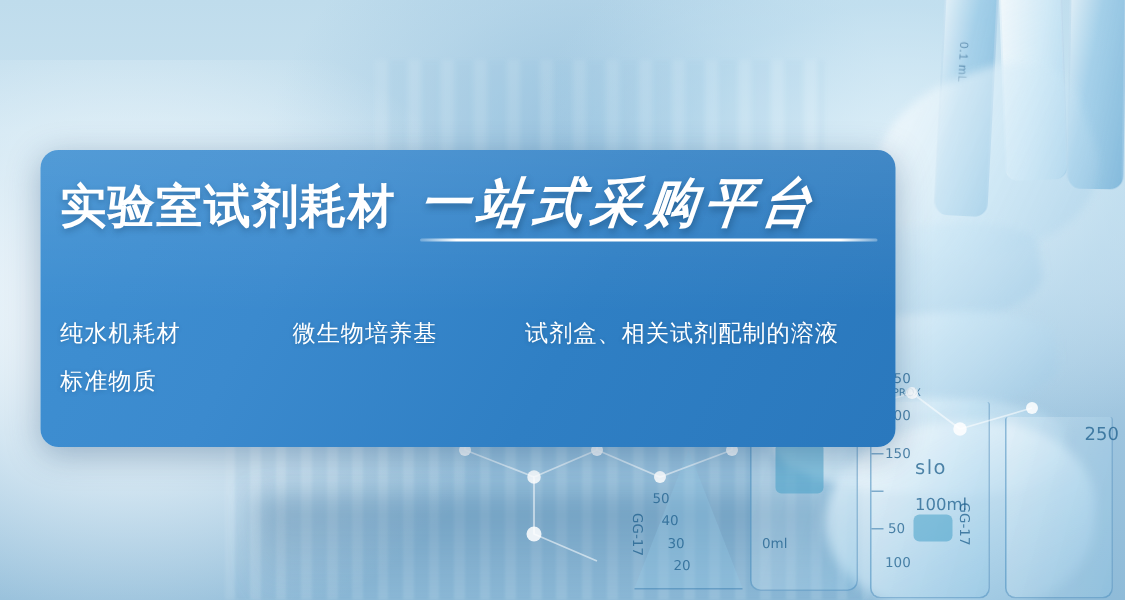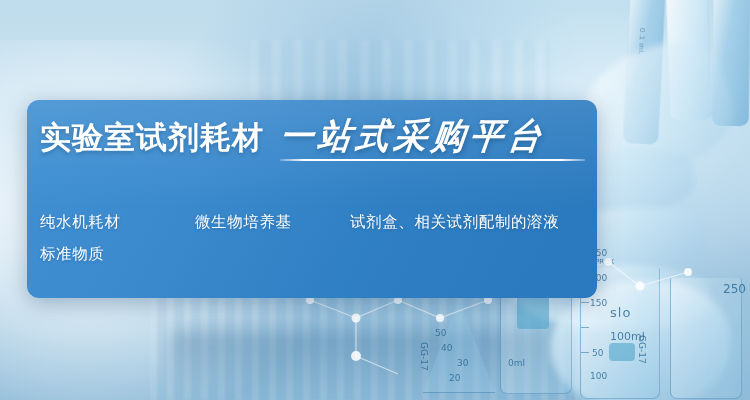--- a/index.html
+++ b/index.html
@@ -171,21 +171,21 @@
     <div class="finger f3"></div>
   </div>
   <div class="spark"></div>
   <div class="hand2"></div>
 
   <div class="glassware">
     <div class="flask"></div>
     <div class="flask-outline"></div>
     <div class="grad" style="left:30px;top:78px;">50</div>
     <div class="grad" style="left:36px;top:93px;">40</div>
-    <div class="grad" style="left:52px;top:108px;">30</div>
+    <div class="grad" style="left:40px;top:108px;">30</div>
     <div class="grad" style="left:44px;top:123px;">20</div>
     <div class="grad" style="left:14px;top:92px;writing-mode:vertical-rl;">GG-17</div>
 
     <div class="beaker bk1"></div>
     <div class="beaker bk2"></div>
     <div class="beaker bk3"></div>
 
     <div class="grad" style="left:103px;top:108px;">0ml</div>
     <div class="sticker" style="left:112px;top:45px;width:32px;height:34px;"></div>
     <div class="grad" style="left:105px;top:27px;">GG-17</div>

